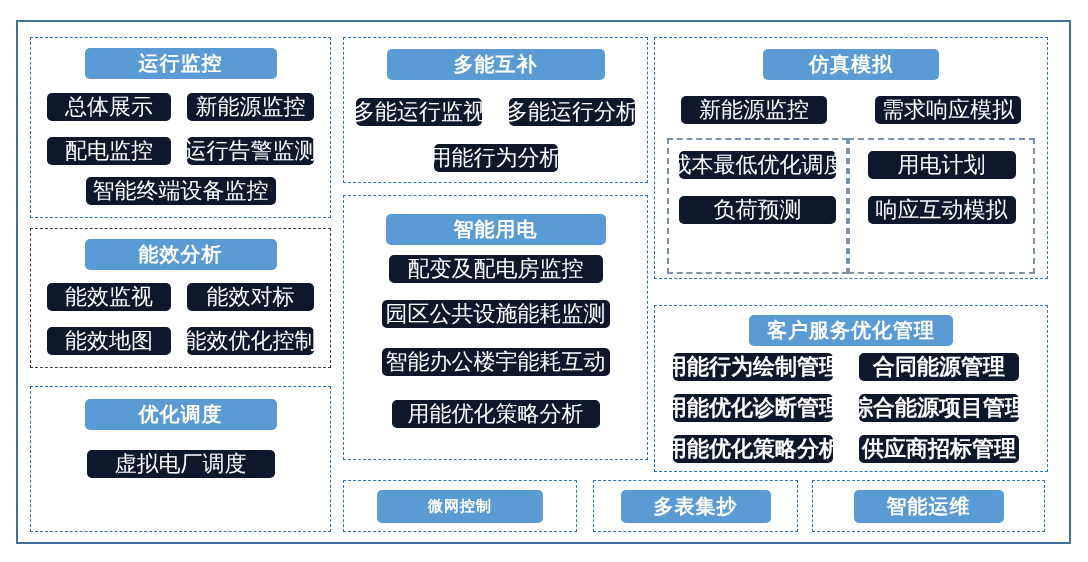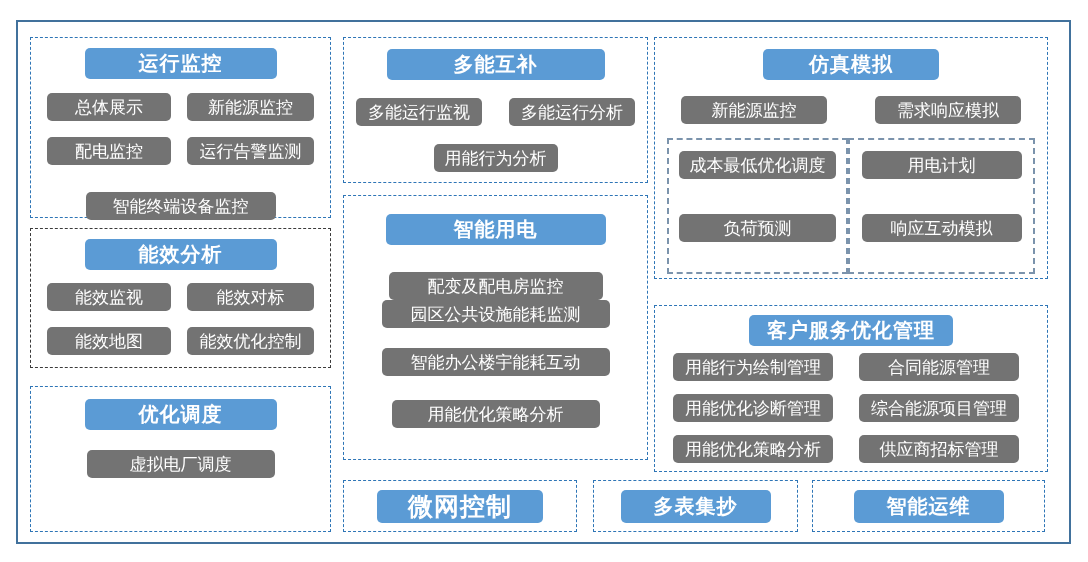--- a/index.html
+++ b/index.html
@@ -10,21 +10,21 @@
            border:2px solid #41719C; background:#ffffff; }
 
   .grp { position:absolute; border:1px dashed #2E75B6; background:#ffffff; }
   .grp.dark { border:1px dashed #3B3B3B; }
 
   .hdr { background:#5B9BD5; color:#ffffff; font-weight:bold; font-size:20px;
          height:31px; border-radius:5px; display:flex; align-items:center;
          justify-content:center; margin-left:auto; margin-right:auto;
          white-space:nowrap; letter-spacing:1px; }
 
-  .item { background:#737373; color:#ffffff; font-size:17px; height:28px;
+  .item { background:#0f172a; color:#ffffff; font-size:22px; height:28px;
           border-radius:5px; display:flex; align-items:center; justify-content:center;
           white-space:nowrap; }
 
   .row { display:flex; justify-content:space-between; }
   .ctr { margin-left:auto; margin-right:auto; }
 
   
   .g0 { left:30px;  top:37px;  width:301px; height:181px; }
   .g1 { left:30px;  top:228px; width:301px; height:140px; }
   .g2 { left:30px;  top:386px; width:301px; height:146px; }
@@ -33,38 +33,38 @@
   .g5 { left:654px; top:37px;  width:394px; height:242px; }
   .g6 { left:654px; top:305px; width:394px; height:167px; }
   .g7 { left:343px; top:480px; width:234px; height:52px; display:flex; align-items:center; justify-content:center; }
   .g8 { left:593px; top:480px; width:205px; height:52px; display:flex; align-items:center; justify-content:center; }
   .g9 { left:812px; top:480px; width:233px; height:52px; display:flex; align-items:center; justify-content:center; }
 
   
   .w124{width:124px} .w127{width:127px} .w126{width:126px} .w190{width:190px}
   .w188{width:188px} .w192{width:192px} .w218{width:218px} .w220{width:220px}
   .w214{width:214px} .w228{width:228px} .w208{width:208px} .w216{width:176px}
-  .w146{width:146px} .w157{width:157px} .w164{width:160px} .w204{width:204px}
-  .w160{width:160px} .w166{width:166px; height:33px; font-size:25px}
+  .w146{width:146px} .w157{width:157px} .w164{width:148px} .w204{width:204px}
+  .w160{width:160px} .w166{width:166px; height:33px; font-size:15px}
   .w150{width:150px; height:33px; font-size:20px} .mt9{margin-top:9px} .mt10{margin-top:10px} .mt11{margin-top:11px}
-  .mt12{margin-top:12px} .mt13{margin-top:13px} .mt14{margin-top:14px} .mt15{margin-top:27px}
-  .mt16{margin-top:16px} .mt17{} .mt18{margin-top:18px} .mt20{margin-top:20px}
-  .mt22{margin-top:27px} .mt24{margin-top:24px} .mt28{margin-top:20px}
+  .mt12{margin-top:12px} .mt13{margin-top:13px} .mt14{margin-top:14px} .mt15{margin-top:12px}
+  .mt16{margin-top:16px} .mt17{margin-top:17px} .mt18{margin-top:18px} .mt20{margin-top:20px}
+  .mt22{margin-top:10px} .mt24{margin-top:24px} .mt28{margin-top:20px}
   .px16{padding-left:16px; padding-right:16px}
   .px12{padding-left:12px; padding-right:12px}
   .px26{padding-left:26px; padding-right:26px}
 
   
   .subwrap { display:flex; justify-content:space-between; padding:0 12px; margin-top:14px; }
   .subbox { border:2px dashed #7B93AC; height:136px; display:flex; flex-direction:column;
-            align-items:center; padding-top:11px; gap:35px; background:#ffffff; }
+            align-items:center; padding-top:11px; gap:17px; background:#ffffff; }
   .sb1 { width:182px; } .sb2 { width:188px; }
 
   
-  .cols { display:flex; justify-content:space-between; padding:0 28px 0 18px; margin-top:7px; }
+  .cols { display:flex; justify-content:space-between; padding:0 28px 0 18px; margin-top:7px;font-weight:bold; }
   .col  { display:flex; flex-direction:column; gap:13px; }
 </style>
 </head>
 <body>
 
 <div class="frame"></div>
 
 <div class="grp g0">
   <div class="hdr w192 mt10">运行监控</div>
   <div class="row px16 mt14">

